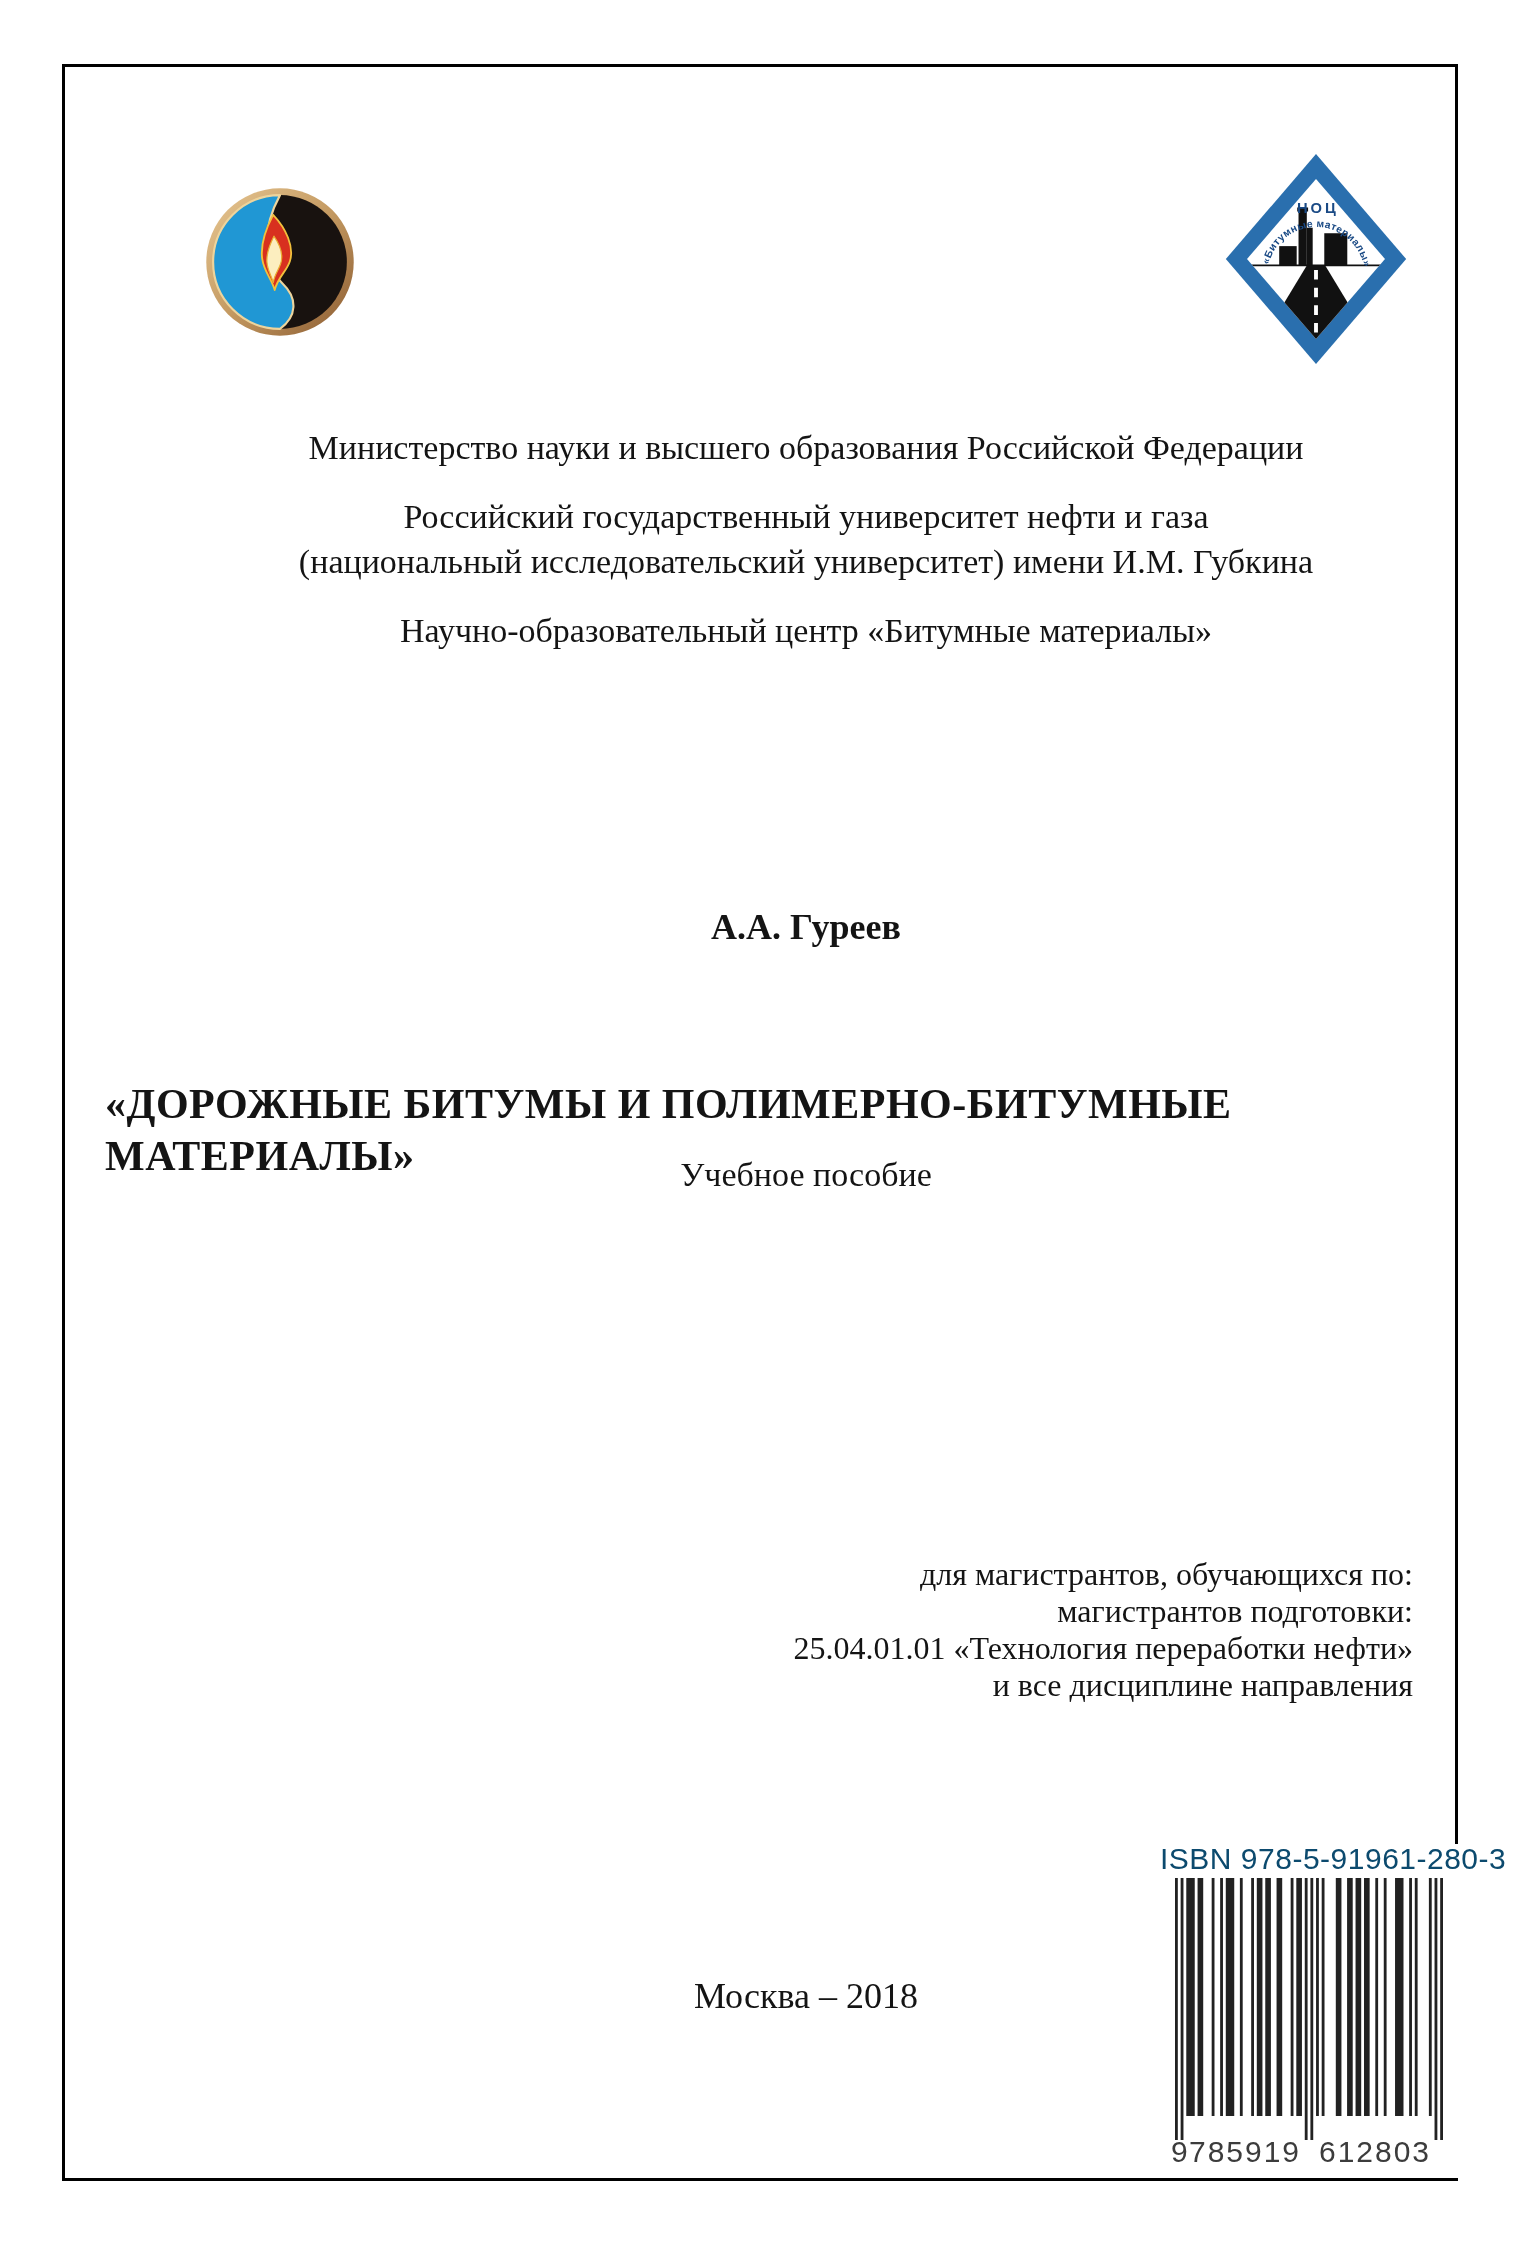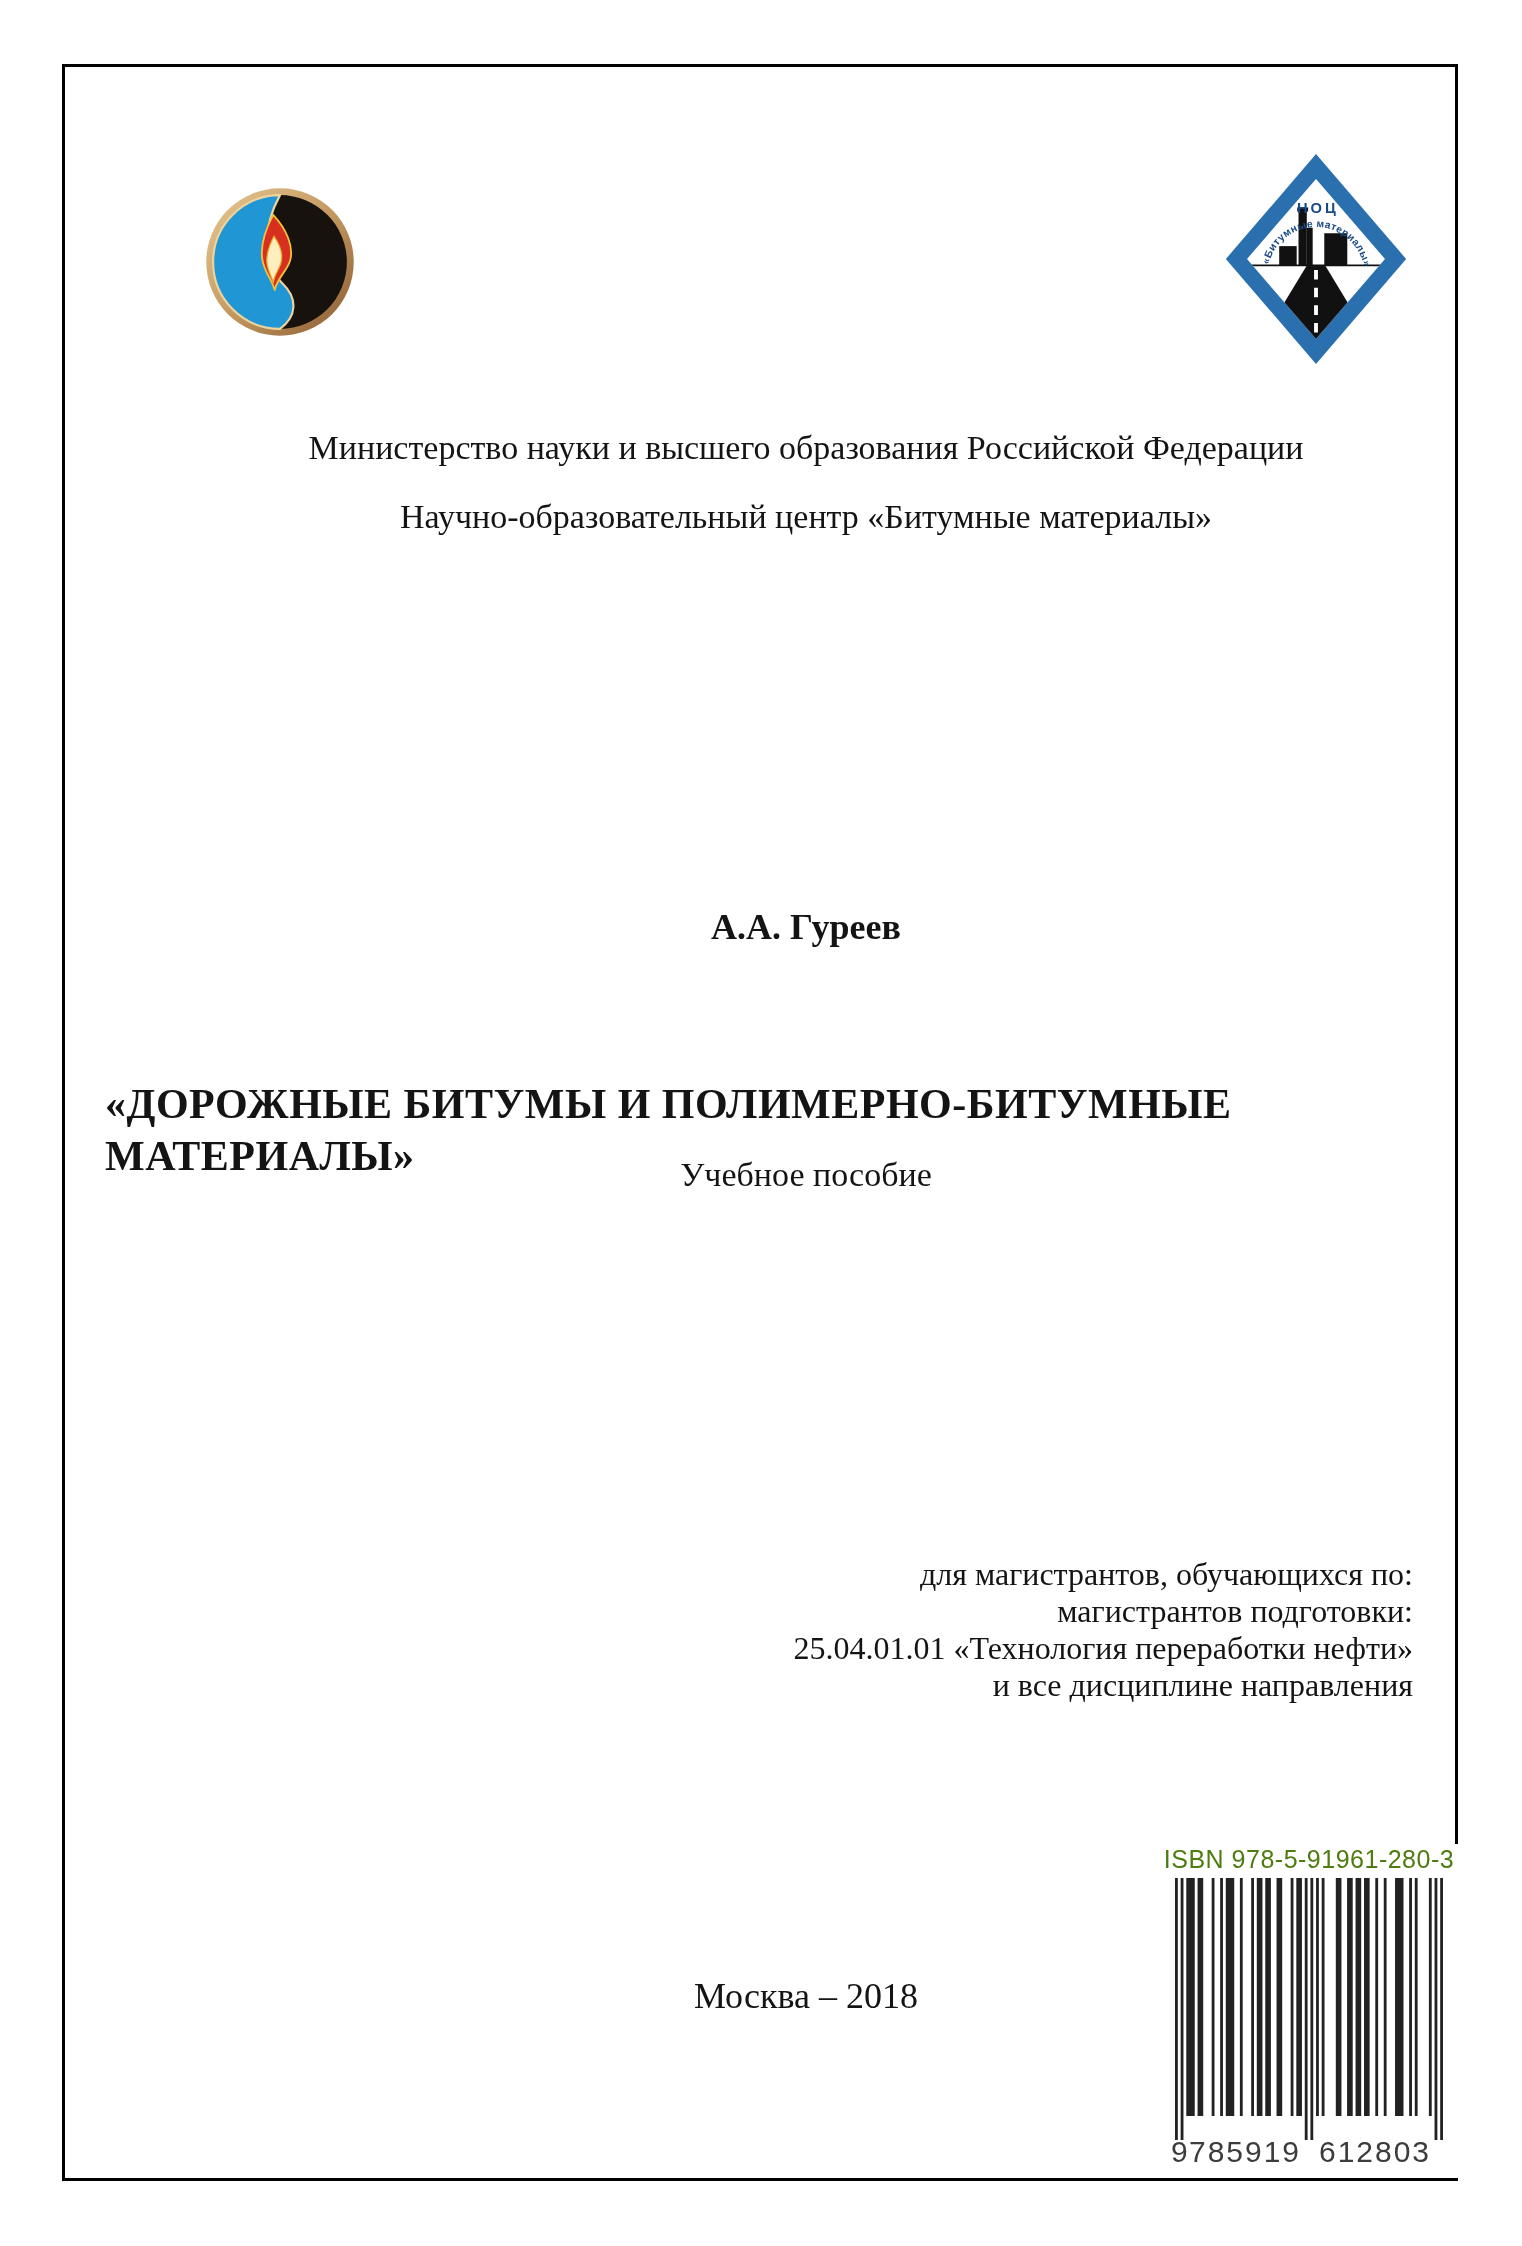--- a/index.html
+++ b/index.html
@@ -17,22 +17,22 @@
   .book-title{position:absolute;left:105px;top:1078px;width:1402px;text-align:left;
               font-size:42px;line-height:52px;font-weight:bold;letter-spacing:0.5px;}
   .subtitle{position:absolute;left:150px;top:1152px;width:1312px;text-align:center;
             font-size:34px;line-height:45px;}
   .audience{position:absolute;left:150px;top:1556px;width:1263px;text-align:right;
             font-size:32px;line-height:37px;}
   .imprint{position:absolute;left:150px;top:1974px;width:1312px;text-align:center;
            font-size:36px;line-height:45px;}
   .isbn-block{position:absolute;left:1160px;top:1844px;width:298px;height:334px;
               background:#ffffff;text-align:center;}
-  .isbn-label{font-family:"Liberation Sans",sans-serif;font-size:25px;line-height:30px;
-              color:#4d7c0f;letter-spacing:0.5px;white-space:nowrap;}
+  .isbn-label{font-family:"Liberation Sans",sans-serif;font-size:30px;line-height:30px;
+              color:#0c4a6e;letter-spacing:0.5px;white-space:nowrap;}
   .barcode-svg{display:block;margin:2px auto 0 auto;}
   .barcode-svg rect{fill:#222222;}
   .bc-digit{font-family:"Liberation Sans",sans-serif;font-size:30px;fill:#3c3c3c;}
   .noc-top-label{font-family:"Liberation Sans",sans-serif;font-weight:bold;font-size:8px;letter-spacing:1.6px;}
   .noc-arc-label{font-family:"Liberation Sans",sans-serif;font-weight:bold;font-size:5.6px;letter-spacing:0.2px;}
 </style>
 </head>
 <body>
 
 <div class="page">
@@ -79,20 +79,22 @@
       </g>
       <text class="noc-top-label" x="51" y="33" text-anchor="middle" fill="#1a4a85">НОЦ</text>
       <text class="noc-arc-label" fill="#1a4a85">
         <textPath href="#arcPath" startOffset="1">«Битумные материалы»</textPath>
       </text>
     </svg>
   </div>
 
   <div class="header-block">
     <p>Министерство науки и высшего образования Российской Федерации</p>
+    <p><span>Российский государственный университет нефти и газа</span><br>
+       <span>(национальный исследовательский университет) имени И.М. Губкина</span></p>
     <p>Научно-образовательный центр «Битумные материалы»</p>
   </div>
 
   <div class="author">А.А. Гуреев</div>
 
   <div class="book-title">«ДОРОЖНЫЕ БИТУМЫ И ПОЛИМЕРНО-БИТУМНЫЕ МАТЕРИАЛЫ»</div>
 
   <div class="subtitle">Учебное пособие</div>
 
   <div class="audience">

